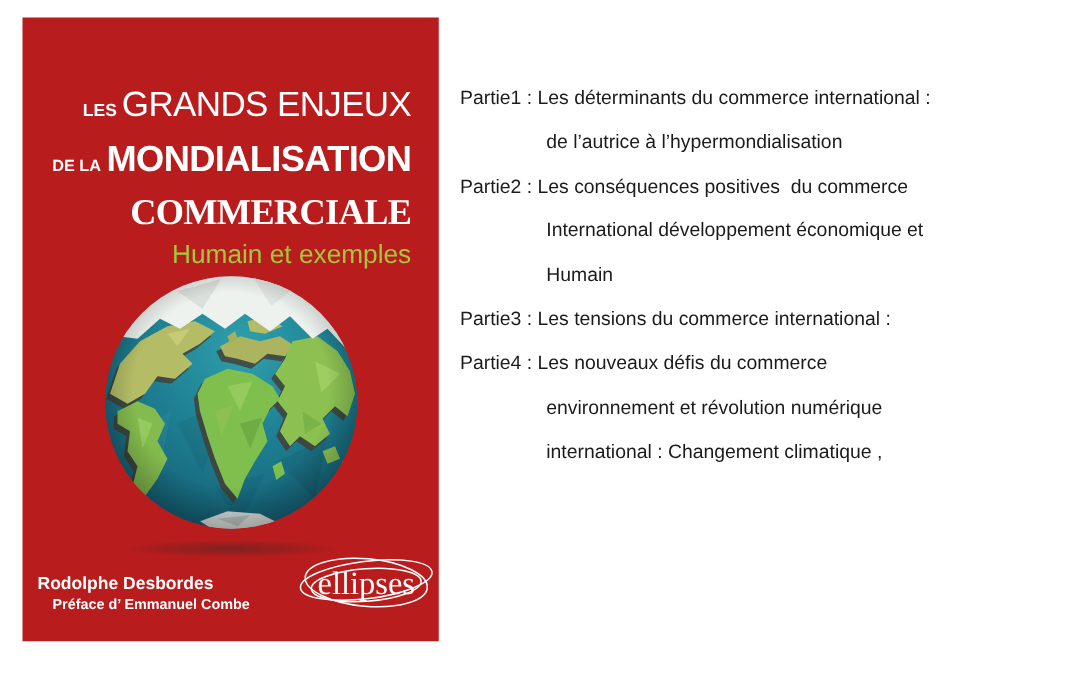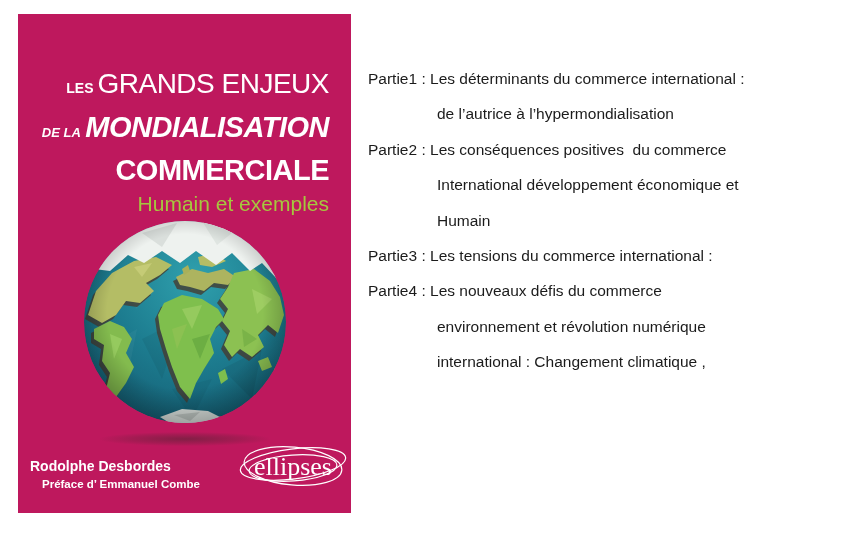--- a/index.html
+++ b/index.html
@@ -5,33 +5,33 @@
   html,body{margin:0;padding:0;}
   body{
     width:864px;height:540px;position:relative;overflow:hidden;
     background:#ffffff;
     font-family:"Liberation Sans", sans-serif;
   }
 
   
   .cover{
     position:absolute;left:18px;top:14px;width:333px;height:499px;
-    background:#be185d;overflow:hidden;
+    background:#b91c1c;overflow:hidden;
   }
   .title-block{
     position:absolute;left:0;right:0;top:50px;
     text-align:right;padding-right:22px;color:#ffffff;
   }
   .t-line1{line-height:40px;font-weight:500;letter-spacing:-0.5px;}
   .t-line1 .big{font-size:28px;}
   .t-line1 .small{font-size:14px;font-weight:600;letter-spacing:0;}
-  .t-line2{line-height:38px;font-style:italic;}
+  .t-line2{line-height:38px;}
   .t-line2 .big{font-size:29px;font-weight:700;letter-spacing:-0.5px;}
   .t-line2 .small{font-size:13px;font-weight:600;}
-  .t-line3{line-height:36px;font-size:29px;font-weight:700;letter-spacing:-0.5px;}
+  .t-line3{line-height:36px;font-size:29px;font-weight:700;letter-spacing:-0.5px;font-family:Liberation Serif, serif;}
   .t-line4{line-height:32px;font-size:21px;font-weight:400;color:#A5C73E;}
 
   .globe-wrap{position:absolute;left:64px;top:205px;width:206px;height:206px;}
   .globe-shadow{
     position:absolute;left:82px;top:418px;width:170px;height:14px;
     background:radial-gradient(ellipse at center, rgba(48,40,36,0.42) 0%, rgba(48,40,36,0.18) 45%, rgba(48,40,36,0) 72%);
   }
 
   .author-block{position:absolute;left:12px;top:443px;color:#ffffff;}
   .author-name{font-size:14px;font-weight:700;line-height:19px;}

